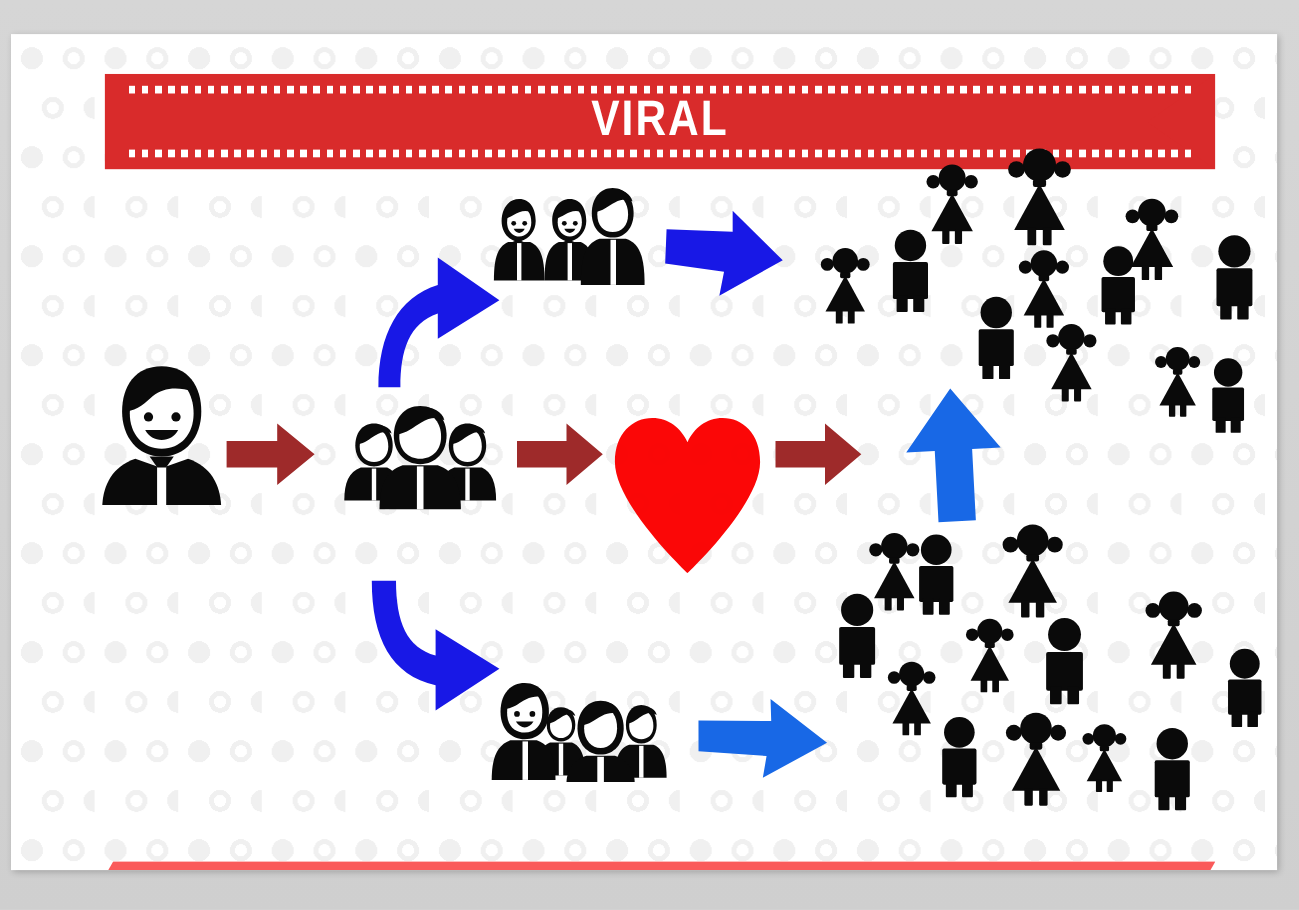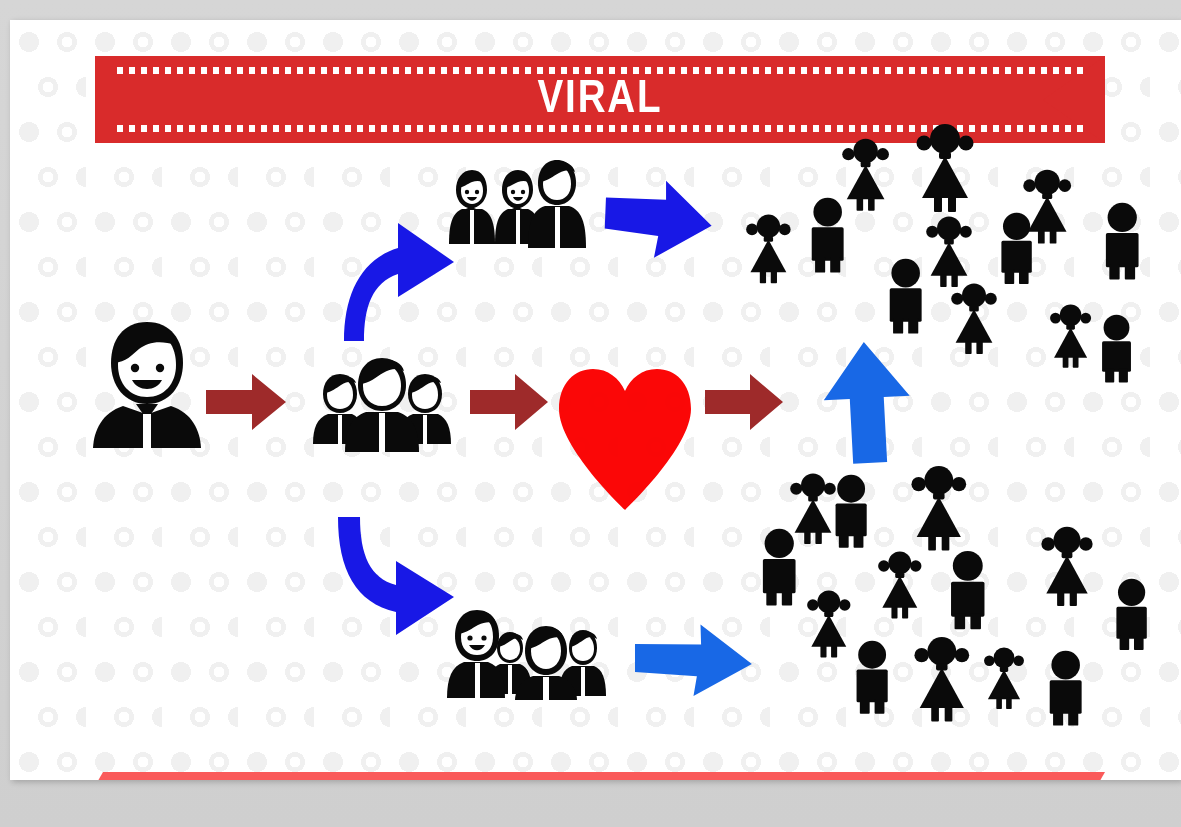--- a/index.html
+++ b/index.html
@@ -11,26 +11,25 @@
   }
   
   #slide{
     position:absolute;
     left:0;top:0;
     width:1181px;height:827px;
     background:linear-gradient(180deg,#d6d6d6 0%,#cfcfcf 100%);
   }
   #canvas{
     position:absolute;
-    left:10px;top:20px;
+    left:10px;top:31px;
     width:1151px;height:760px;
     background:#ffffff;
     box-shadow:2px 2px 6px rgba(0,0,0,.22);
     overflow:hidden;
-    padding-left:20px;
   }
   
   #dots{
     position:absolute;inset:0;
     background-image:
       radial-gradient(circle 10px at 19px 22px, #f0f0f0 0 10px, transparent 10px),
       radial-gradient(circle 10px at 57px 22px, transparent 0 5.5px, #f0f0f0 5.5px 10px, transparent 10px),
       radial-gradient(circle 10px at 38px 67px, transparent 0 5.5px, #f0f0f0 5.5px 10px, transparent 10px),
       radial-gradient(circle 10px at 76px 67px, #f0f0f0 0 10px, transparent 10px);
     background-size:76px 90px;

